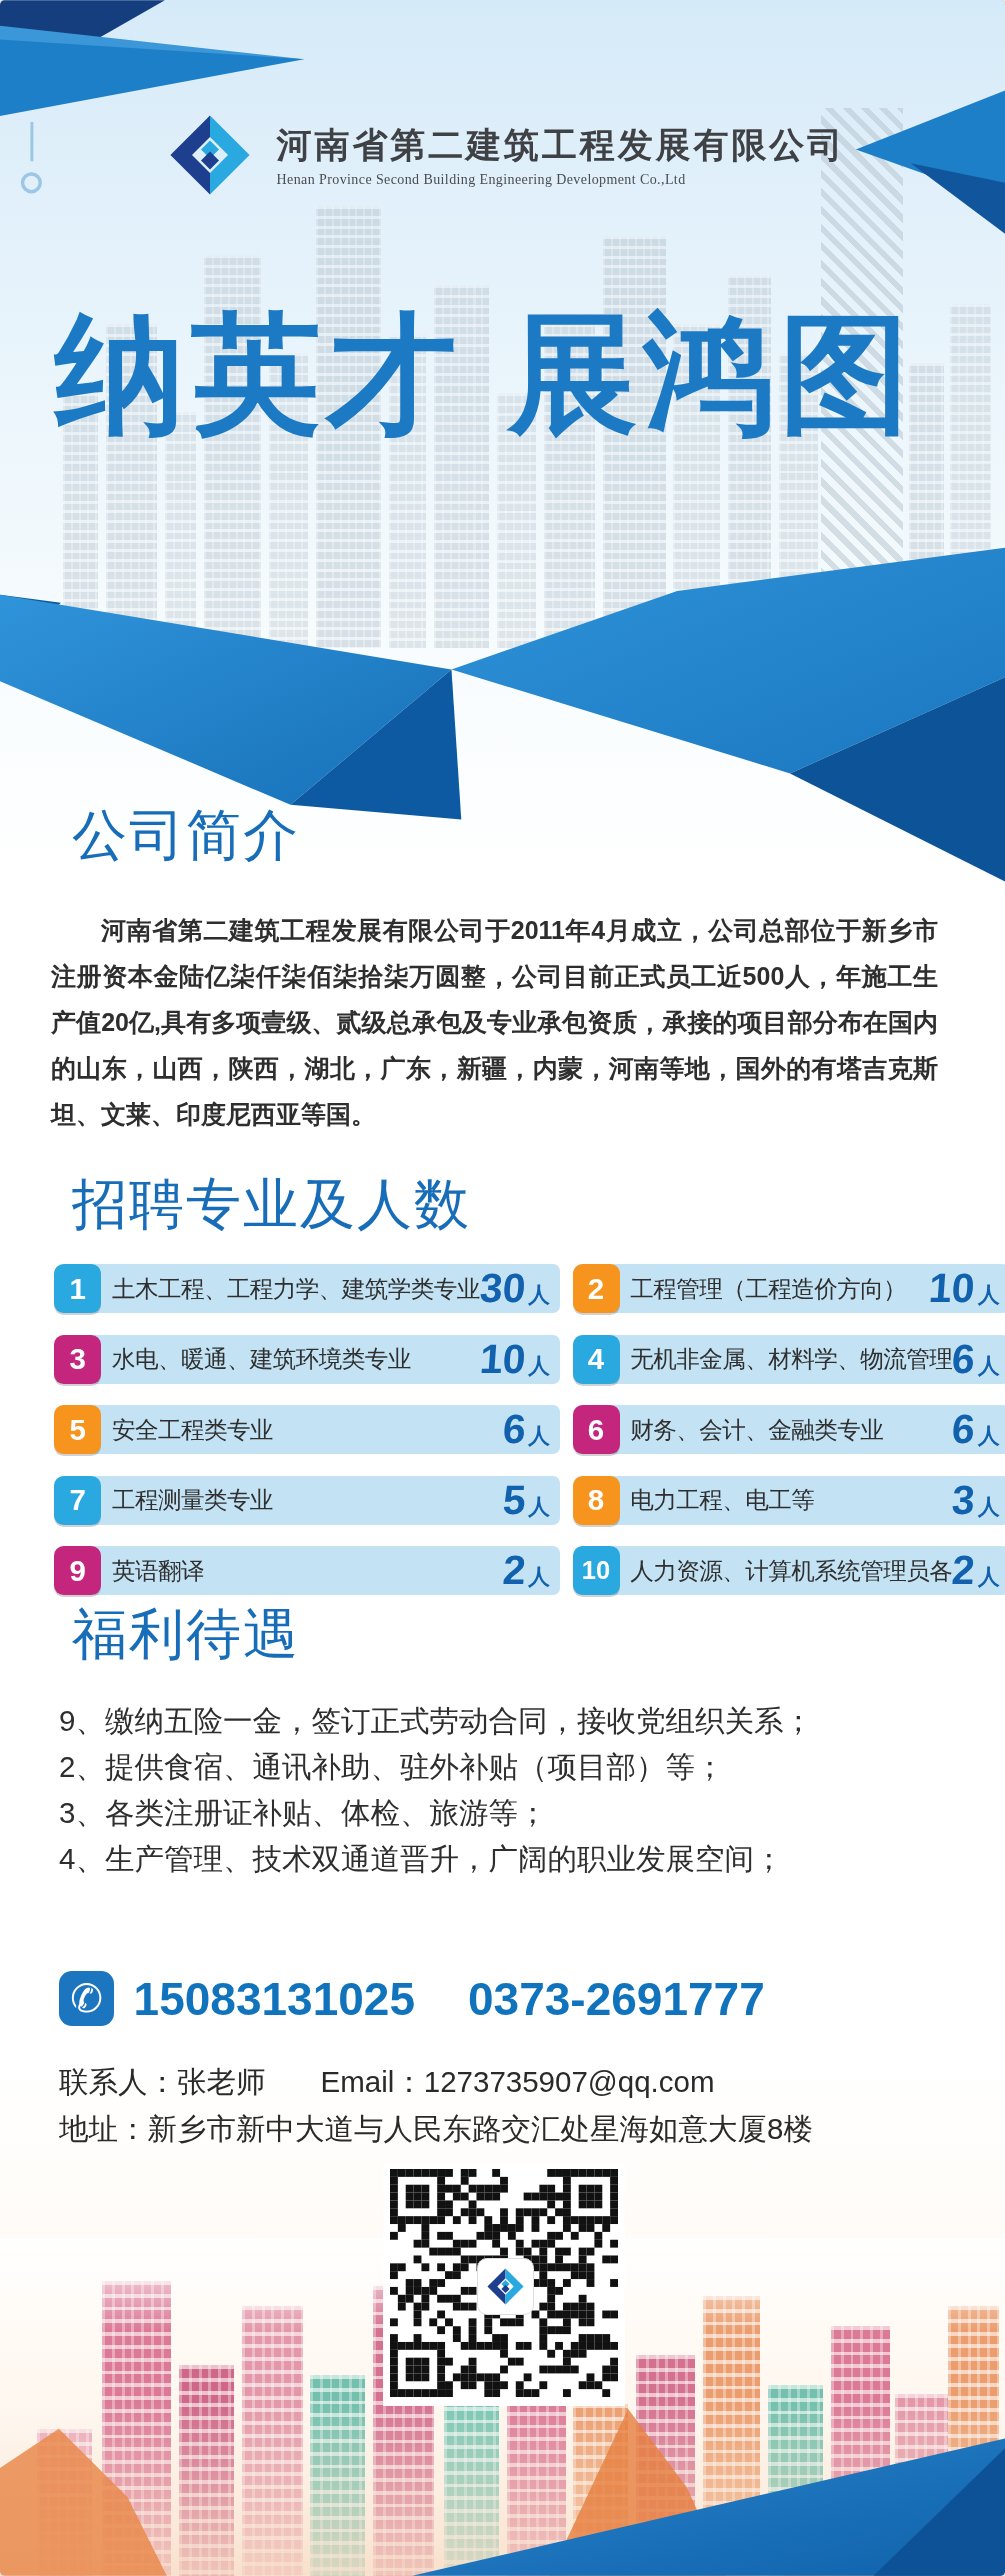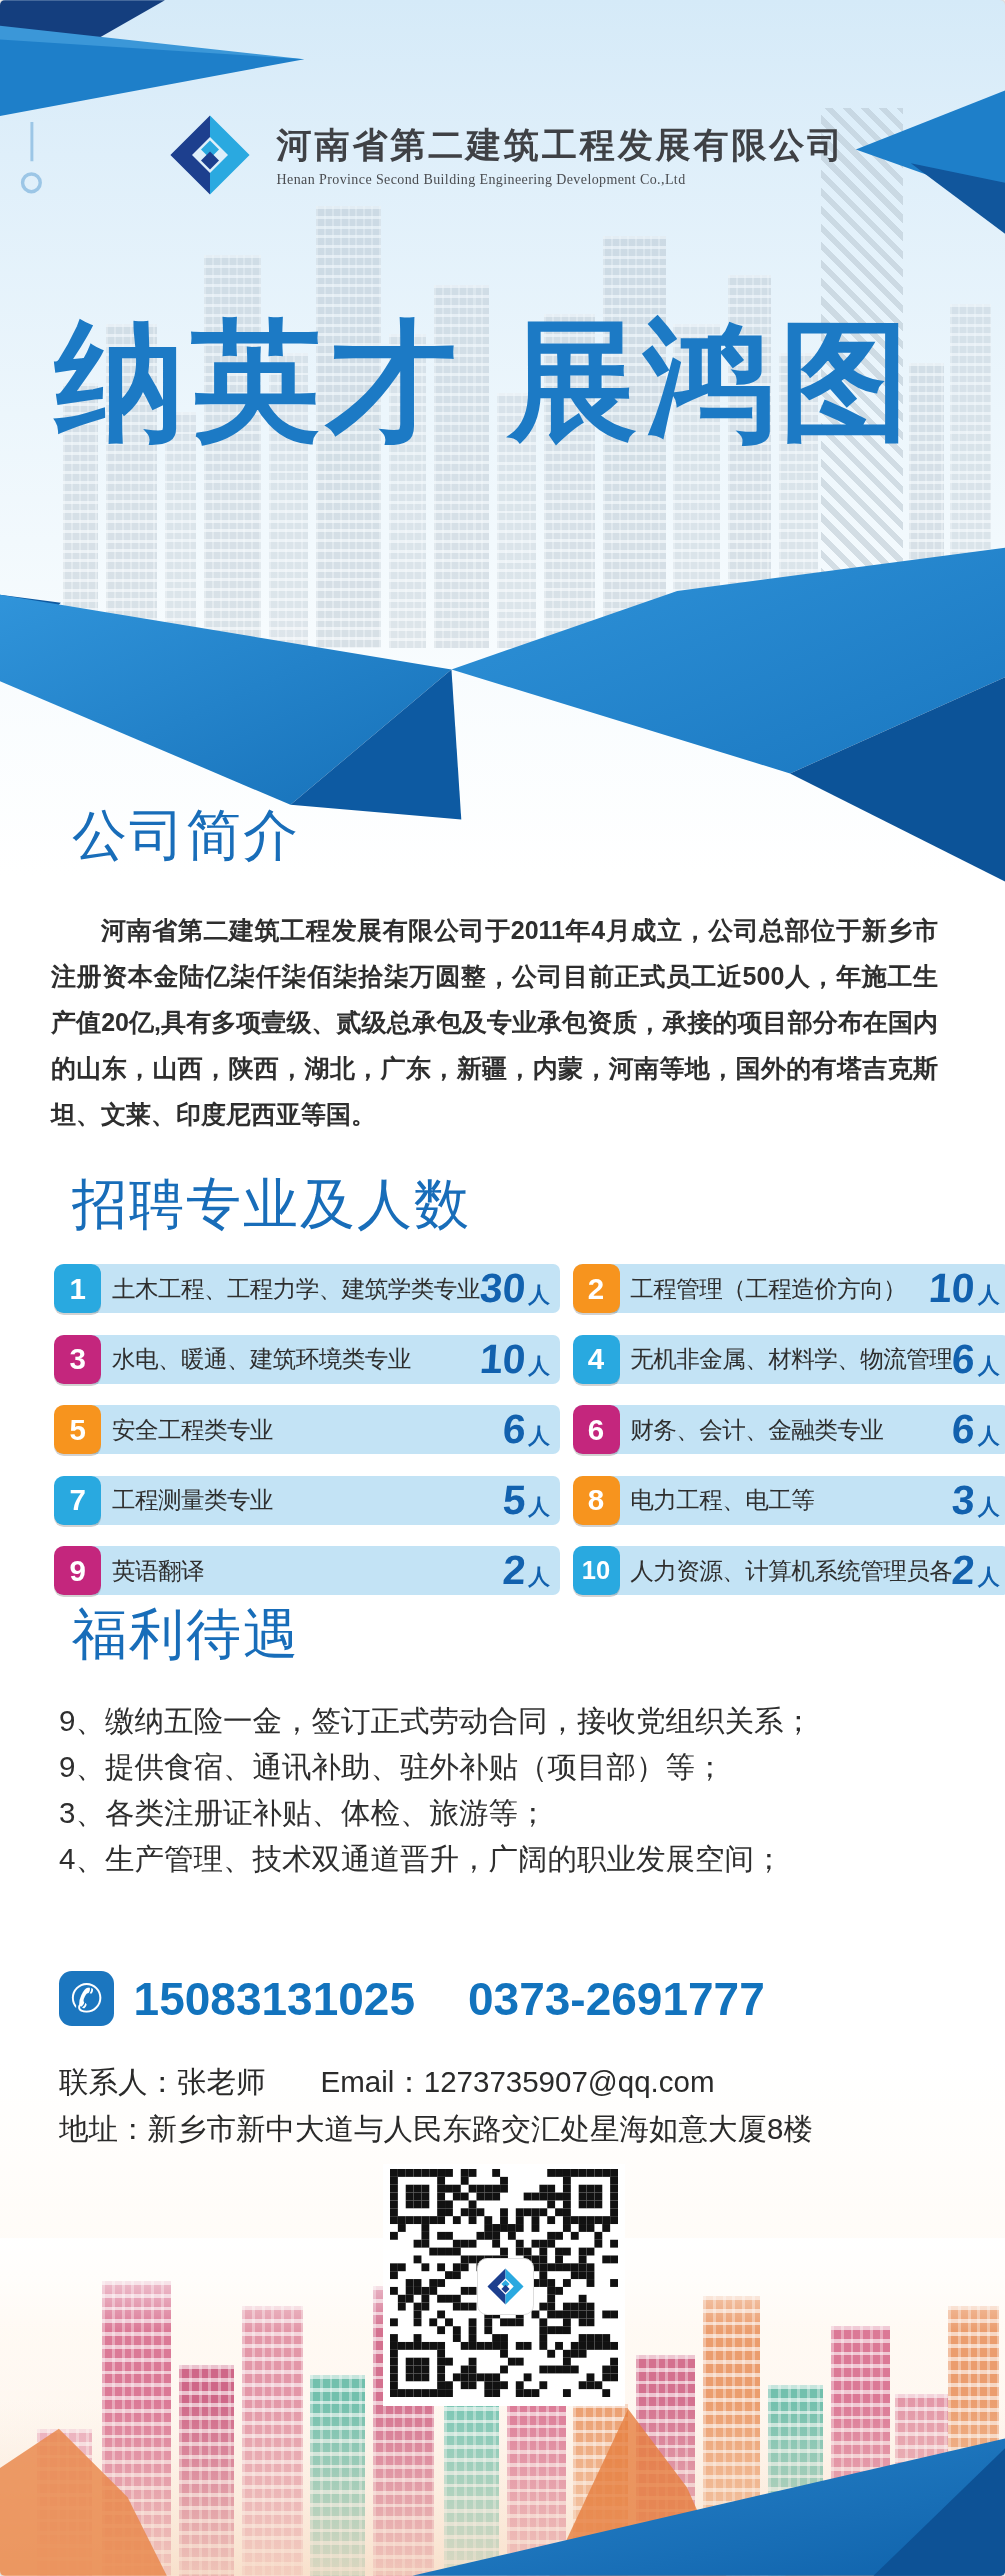--- a/index.html
+++ b/index.html
@@ -19,21 +19,21 @@
   .gtower{position:absolute;bottom:0;left:821px;width:82px;height:540px;
     background:repeating-linear-gradient(45deg,#aebdc8 0 5.9px,rgba(255,255,255,0) 5.9px 12.8px);}
   
   .zigzag{position:absolute;left:0;top:530px;width:1005px;height:373px;z-index:1;}
   
   .header{position:absolute;left:165px;top:110px;display:flex;align-items:center;gap:21.6px;z-index:2;}
   .logo{width:90px;height:90px;flex:none;}
   .cname-zh{font-family:"Liberation Serif",serif;font-size:35px;font-weight:700;color:#3f4145;letter-spacing:2.9px;white-space:nowrap;}
   .cname-en{font-family:"Liberation Serif",serif;font-size:14px;color:#4a4c50;letter-spacing:0.4px;margin-top:2.9px;white-space:nowrap;}
   
-  .hero{position:absolute;left:55px;top:309px;z-index:2;color:#1c7ac5;font-weight:900;
+  .hero{position:absolute;left:55px;top:302px;z-index:2;color:#1c7ac5;font-weight:900;
         font-size:130px;line-height:1.12;letter-spacing:5.9px;white-space:nowrap;}
   .hero .p2{margin-left:45px;}
   
   .h2{position:absolute;left:72px;color:#186db9;font-weight:400;font-size:55px;line-height:1.05;letter-spacing:2px;z-index:2;white-space:nowrap;}
   
   .about-body{position:absolute;left:51px;top:907px;width:887px;font-size:25px;line-height:46px;
         color:#2e2e2e;text-align:justify;text-indent:2em;z-index:2;font-weight:bold;}
   
   .pos-grid{position:absolute;left:57px;top:1264px;width:891px;display:grid;
         grid-template-columns:1fr 1fr;column-gap:15.7px;row-gap:21.6px;z-index:2;}
@@ -223,21 +223,21 @@
       <span class="pcount">
           <b class="num">2</b>
           <i class="unit">人</i>
         </span>
     </div>
   </div>
 
   <div class="h2" style="top:1606px">福利待遇</div>
   <div class="benefits">
     <div>9、缴纳五险一金，签订正式劳动合同，接收党组织关系；</div>
-    <div>9、提供食宿、通讯补助、驻外补贴（项目部）等；</div>
+    <div>2、提供食宿、通讯补助、驻外补贴（项目部）等；</div>
     <div>3、各类注册证补贴、体检、旅游等；</div>
     <div>4、生产管理、技术双通道晋升，广阔的职业发展空间；</div>
   </div>
 
   <div class="phone-row">
     <div class="phone-ic">✆</div>
     <div class="phone-num"><span class="n1">15083131025</span><span class="n2">0373-2691777</span></div>
   </div>
 
   <div class="contact">

